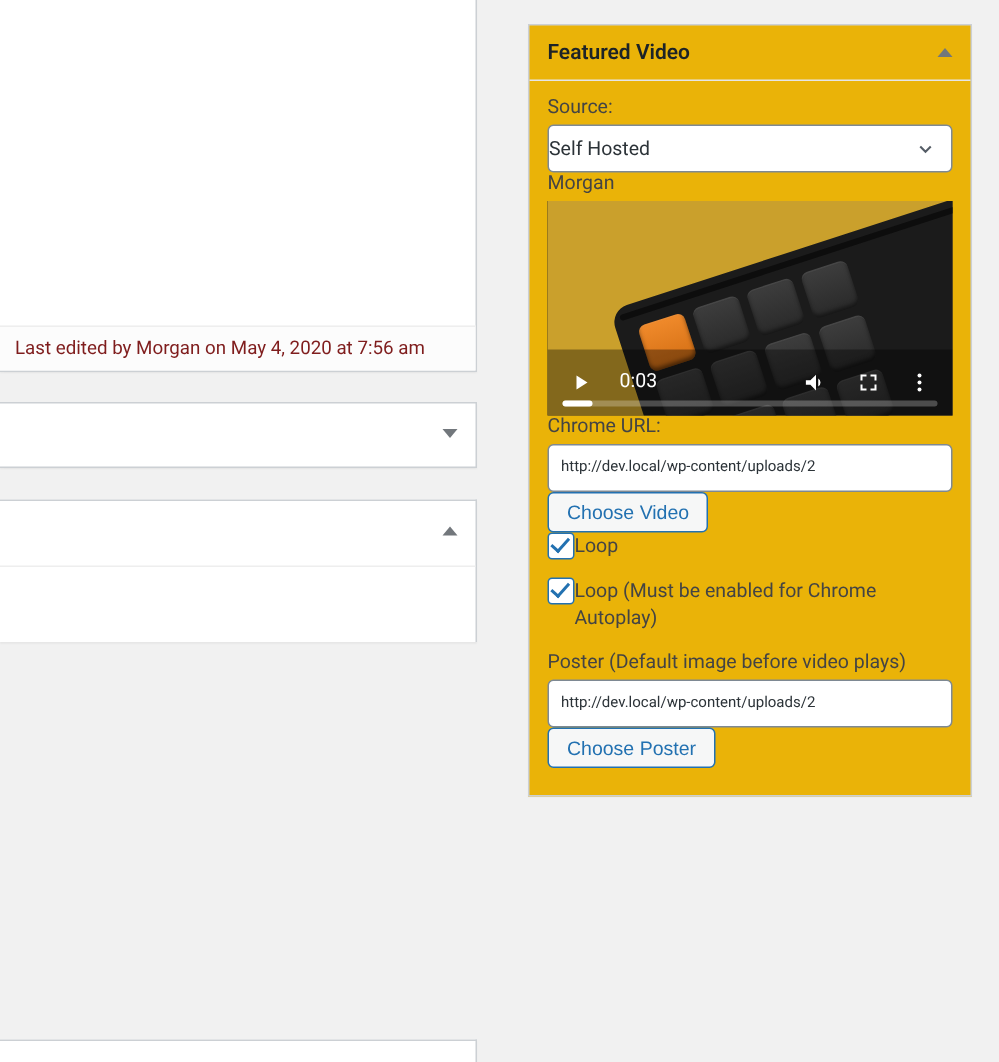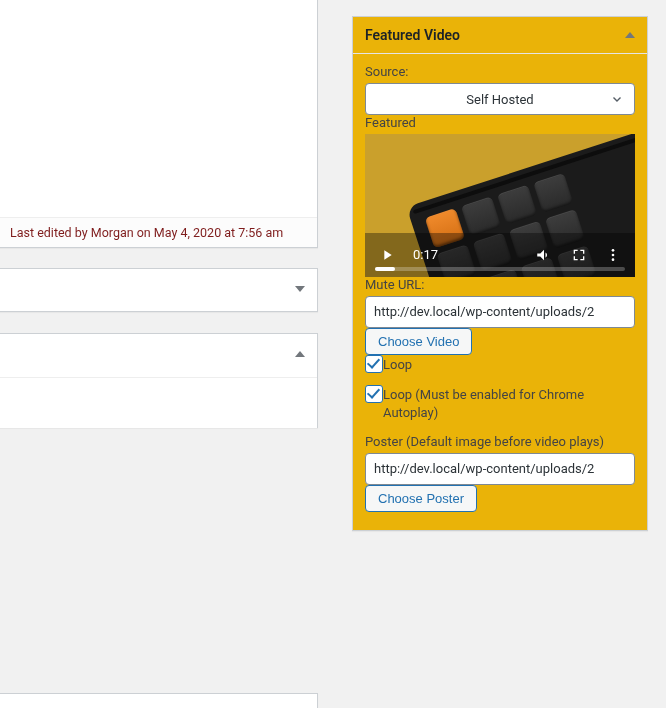--- a/index.html
+++ b/index.html
@@ -97,21 +97,20 @@
     width: 100%;
     height: 32px;
     border: 1px solid #7e8993;
     border-radius: 4px;
     background: #fff;
     display: flex;
     align-items: center;
     padding: 0 0;
     font-size: 13px;
     color: #2c3338;
-    justify-content: center;
   }
   .select-caret {
     position: absolute;
     right: 10px; top: 50%;
     transform: translateY(-50%);
     pointer-events: none;
   }
   .select-caret svg { display: block; }
 
   
@@ -170,21 +169,21 @@
     background:#fff; border-radius:2px;
   }
   .icon { display:inline-flex; }
 
   
   .txt {
     width:100%; height:32px;
     border:1px solid #7e8993;
     border-radius:4px;
     padding:0 8px;
-    font-size:13px;
+    font-size:10px;
     color:#2c3338;
     background:#fff;
     font-family:inherit;
     text-overflow: ellipsis;
   }
 
   
   .wp-btn {
     display:inline-block;
     border:1px solid #2271b1;
@@ -260,21 +259,21 @@
           <span>Self Hosted</span>
           <span class="select-caret">
             <svg width="14" height="14" viewBox="0 0 20 20">
                 <path fill="none" stroke="#555d66" stroke-width="2" d="M5 8l5 5 5-5"></path>
               </svg>
           </span>
         </div>
       </div>
 
       <div class="fld">
-        <span class="lbl">Featured</span>
+        <span class="lbl">Morgan</span>
         <div class="preview">
           <div class="bg-yellow"></div>
           <div class="kb">
             <span class="key orange" style="left:14px; top:16px;"></span>
             <span class="key" style="left:52px; top:16px;"></span>
             <span class="key" style="left:90px; top:16px;"></span>
             <span class="key" style="left:128px; top:16px;"></span>
             <span class="key" style="left:14px; top:54px;"></span>
             <span class="key" style="left:52px; top:54px;"></span>
             <span class="key" style="left:90px; top:54px;"></span>
@@ -283,21 +282,21 @@
             <span class="key" style="left:52px; top:92px;"></span>
             <span class="key" style="left:90px; top:92px;"></span>
             <span class="key" style="left:128px; top:92px;"></span>
           </div>
           <div class="ctrl-bar">
             <span class="icon">
               <svg width="16" height="16" viewBox="0 0 24 24">
                   <path fill="#fff" d="M8 5v14l11-7z"></path>
                 </svg>
             </span>
-            <span>0:17</span>
+            <span>0:03</span>
             <span class="spacer"></span>
             <span class="icon">
               <svg width="18" height="18" viewBox="0 0 24 24">
                   <path fill="#fff" d="M3 10v4h4l5 5V5L7 10H3zm13 2a4 4 0 0 0-2-3.5v7A4 4 0 0 0 16 12z"></path>
                 </svg>
             </span>
             <span class="icon">
               <svg width="16" height="16" viewBox="0 0 24 24">
                   <path fill="#fff" d="M4 4h6v2H6v4H4V4zm10 0h6v6h-2V6h-4V4zM4 14h2v4h4v2H4v-6zm14 0h2v6h-6v-2h4v-4z"></path>
                 </svg>
@@ -310,21 +309,21 @@
                 </svg>
             </span>
           </div>
           <div class="progress">
               <i></i>
             </div>
         </div>
       </div>
 
       <div class="fld">
-        <span class="lbl">Mute URL:</span>
+        <span class="lbl">Chrome URL:</span>
         <input class="txt" type="text" value="http://dev.local/wp-content/uploads/2" style="">
       </div>
 
       <div class="fld">
         <button class="wp-btn" type="button">Choose Video</button>
       </div>
 
       <div class="chk-row">
         <span class="chk checked" role="checkbox" aria-checked="true"></span>
         <span class="chk-label">Loop</span>

